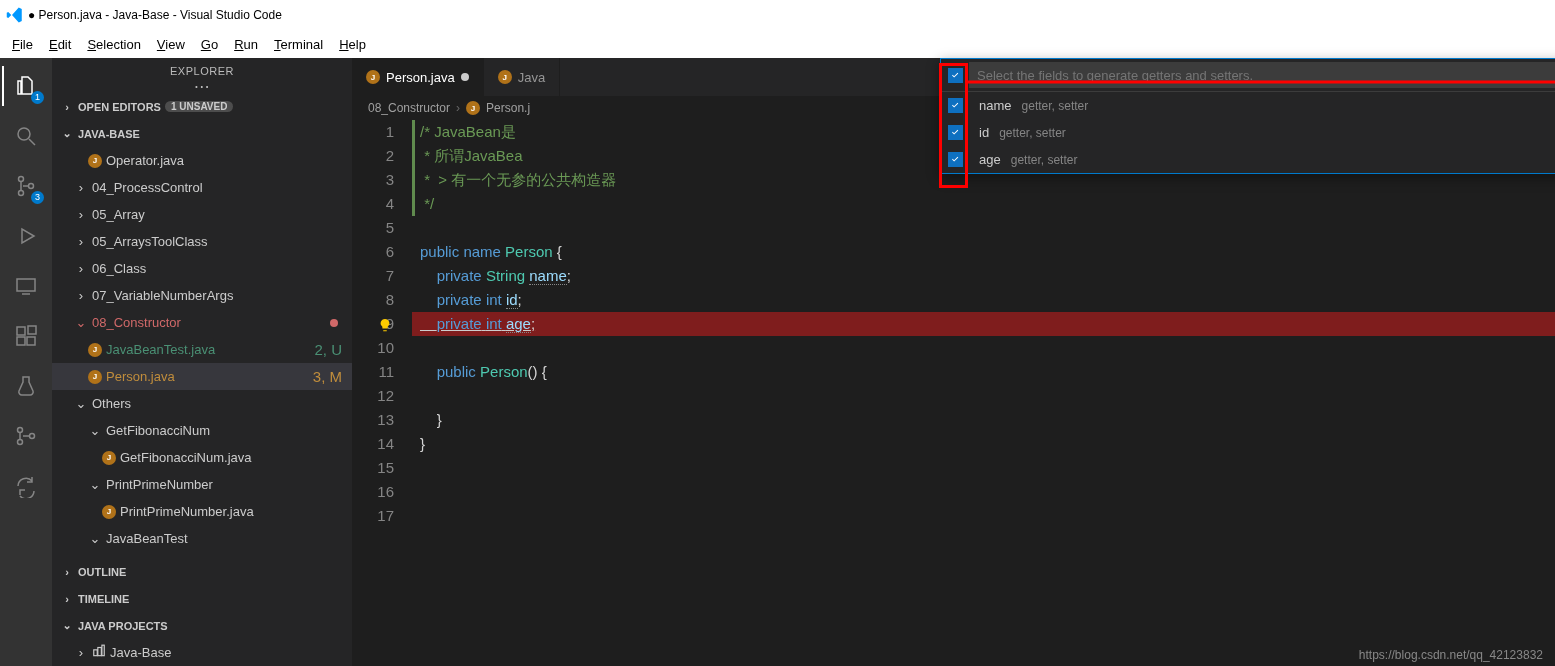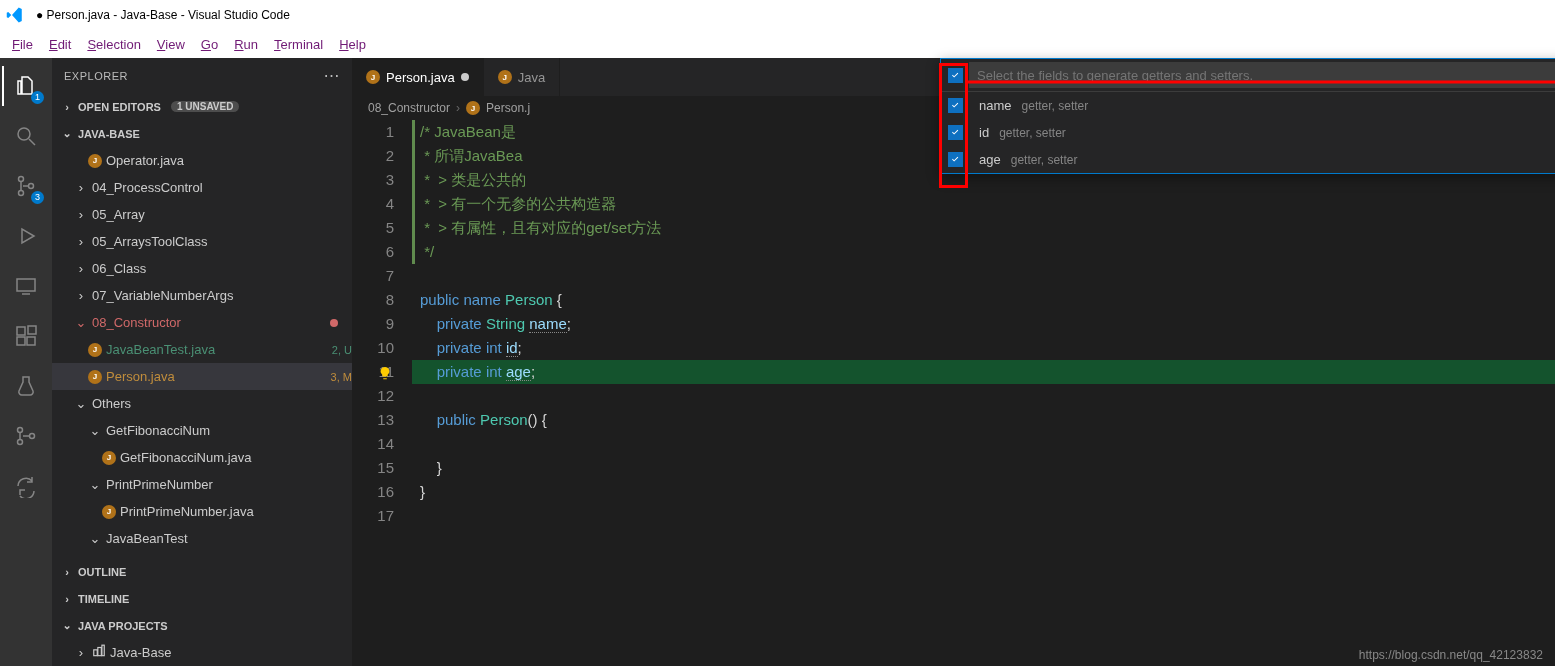--- a/index.html
+++ b/index.html
@@ -1,61 +1,61 @@
 <!DOCTYPE html>
 <html><head>
 <meta charset="utf-8">
 <style>
 * { margin:0; padding:0; box-sizing:border-box; font-family:"Segoe UI",Arial,sans-serif; }
 body { width:1555px; height:666px; background:#1e1e1e; color:#ccc; overflow:hidden; font-size:13px; position:relative; }
-.titlebar { height:30px; background:#fff; color:#000; display:flex; align-items:center; padding:0 6px; gap:12px; }
+.titlebar { height:30px; background:#fff; color:#000; display:flex; align-items:center; padding:0 6px; gap:4px; }
 .titlebar .logo { width:18px; height:18px; }
 .titlebar-text { font-size:12px; }
-.menubar { height:28px; background:#fff; color:#701a75; display:flex; align-items:center; padding:0 4px; gap:0; }
+.menubar { height:28px; background:#fff; color:#000000; display:flex; align-items:center; padding:0 4px; gap:0; }
 .menubar span { padding:2px 8px; font-size:13px; cursor:pointer; }
 .menubar span u { text-decoration:underline; }
 .workbench { display:flex; height:calc(100% - 58px); }
 .activitybar { width:52px; background:#333333; display:flex; flex-direction:column; align-items:center; padding-top:8px; gap:10px; }
 .activitybar .ab-item { width:48px; height:40px; display:flex; align-items:center; justify-content:center; position:relative; cursor:pointer; color:#858585; }
 .activitybar .ab-item.active { color:#fff; }
 .activitybar .ab-item.active::before { content:""; position:absolute; left:0; top:0; bottom:0; width:2px; background:#fff; }
 .ab-badge { position:absolute; right:6px; bottom:2px; background:#007acc; color:#fff; border-radius:8px; font-size:9px; padding:0 4px; line-height:13px; }
 .sidebar { width:300px; background:#252526; display:flex; flex-direction:column; }
-.sb-header { height:35px; display:flex; align-items:center; justify-content:space-between; padding:7px 12px; color:#bbb; font-size:11px; letter-spacing:0.5px; }
+.sb-header { height:35px; display:flex; align-items:center; justify-content:space-between; padding:7px 12px; color:#bbb; font-size:11px; letter-spacing:0.5px;flex-direction:column; }
 .sb-header .dots { color:#bbb; font-size:16px; cursor:pointer; }
 .sect-hdr { height:27px; display:flex; align-items:center; padding:0 8px; color:#ccc; font-weight:600; font-size:11px; gap:4px; cursor:pointer; }
 .sect-hdr .chev { width:14px; text-align:center; color:#ccc; }
-.sect-hdr .badge { background:#4d4d4d; color:#ccc; border-radius:8px; padding:0 6px; font-size:10px; margin-left:6px; }
+.sect-hdr .badge { background:#4d4d4d; color:#ccc; border-radius:8px; padding:0 6px; font-size:10px; }
 .folder-hdr { font-weight:700; }
 .tree { flex:1; overflow:auto; font-size:13px; }
 .tree-row { height:27px; display:flex; align-items:center; gap:4px; padding-left:8px; cursor:pointer; color:#ccc; }
 .tree-row.lvl1 { padding-left:22px; }
 .tree-row.lvl2 { padding-left:36px; }
 .tree-row.lvl3 { padding-left:50px; }
 .tree-row.sel { background:#37373d; }
 .tree-row.mod { color:#c08d3c; }
 .tree-row.untracked { color:#4a9074; }
 .tree-row.err { color:#d16969; }
 .tree-row .chev { width:14px; text-align:center; }
 .java-icon { width:14px; height:14px; background:#b07219; border-radius:50%; display:inline-flex; align-items:center; justify-content:center; font-size:8px; font-weight:bold; color:#fff; }
-.tree-row .decor { margin-left:auto; margin-right:0; font-size:11px; }
+.tree-row .decor { margin-left:auto; margin-right:10px; font-size:15px; }
 .tree-row .mod-dot { width:8px; height:8px; border-radius:4px; background:#d16969; margin-left:auto; margin-right:14px; }
 .editor { flex:1; display:flex; flex-direction:column; position:relative; }
 .tabbar { height:38px; background:#252526; display:flex; align-items:stretch; }
 .tab { display:flex; align-items:center; padding:0 14px; gap:6px; font-size:13px; border-right:1px solid #1e1e1e; cursor:pointer; color:#969696; }
 .tab.active { background:#1e1e1e; color:#fff; }
 .tab .dirty { width:8px; height:8px; border-radius:4px; background:#ccc; }
 .breadcrumb { height:24px; display:flex; align-items:center; padding:0 16px; gap:6px; font-size:12px; color:#a0a0a0; background:#1e1e1e; }
 .breadcrumb .chev { color:#666; }
 .code-area { flex:1; background:#1e1e1e; display:flex; font-family:Consolas,"Courier New",monospace; font-size:15px; position:relative; }
 .gutter { width:60px; text-align:right; padding-right:18px; color:#858585; line-height:24px; user-select:none; }
 .gutter div { height:24px; }
 .code { flex:1; line-height:24px; position:relative; }
 .code .ln { height:24px; white-space:pre; padding-left:8px; position:relative; }
-.code .ln.hl { background:#14532d; }
+.code .ln.hl { background:#7f1d1d;text-decoration:underline; }
 .code .ln-border { position:absolute; left:0; top:0; bottom:0; width:3px; background:#007acc; }
 .kw { color:#569cd6; }
 .com { color:#6a9955; }
 .typ { color:#4ec9b0;margin-top:48px; }
 .ident { color:#9cdcfe; }
 .punc { color:#d4d4d4; }
 .under { border-bottom:1px dotted #888; }
 .bulb { position:absolute; left:-34px; top:3px; width:14px; height:14px; color:#ffcc00; }
 .quickpick { position:absolute; top:0; left:588px; width:747px; background:#252526; border:1px solid #007acc; box-shadow:0 4px 12px rgba(0,0,0,.4); z-index:50; }
 .qp-hdr { height:33px; display:flex; align-items:center; border-bottom:1px solid #3c3c3c; }
@@ -293,23 +293,21 @@
           <div>12</div>
           <div>13</div>
           <div>14</div>
           <div>15</div>
           <div>16</div>
           <div>17</div>
         </div>
       <div class="code" id="code">
           <div class="ln"><span class="ln-border" style="background:#608b4e"></span><span class="com">/* JavaBean是</span></div>
           <div class="ln"><span class="ln-border" style="background:#608b4e"></span><span class="com"> * 所谓JavaBea</span></div>
-          <div class="ln"><span class="ln-border" style="background:#608b4e"></span><span class="com"> *  &gt; 类是公共的</span></div>
           <div class="ln"><span class="ln-border" style="background:#608b4e"></span><span class="com"> *  &gt; 有一个无参的公共构造器</span></div>
-          <div class="ln"><span class="ln-border" style="background:#608b4e"></span><span class="com"> *  &gt; 有属性，且有对应的get/set方法</span></div>
           <div class="ln"><span class="ln-border" style="background:#608b4e"></span><span class="com"> */</span></div>
           <div class="ln"></div>
           <div class="ln"><span class="kw">public</span> <span class="kw">name</span> <span class="typ">Person</span> <span class="punc">{</span></div>
           <div class="ln">    <span class="kw">private</span> <span class="typ">String</span> <span class="ident under">name</span><span class="punc">;</span></div>
           <div class="ln">    <span class="kw">private</span> <span class="kw">int</span> <span class="ident under">id</span><span class="punc">;</span></div>
           <div class="ln hl"><span class="bulb"><svg viewBox="0 0 16 16">
                 <path fill="#ffcc00" d="M8 1a5 5 0 0 0-3 9v2h6v-2a5 5 0 0 0-3-9zM6 14h4v1H6z"></path>
               </svg></span>    <span class="kw">private</span> <span class="kw">int</span> <span class="ident under">age</span><span class="punc">;</span></div>
           <div class="ln"></div>
           <div class="ln">    <span class="kw">public</span> <span class="typ">Person</span><span class="punc">() {</span></div>

